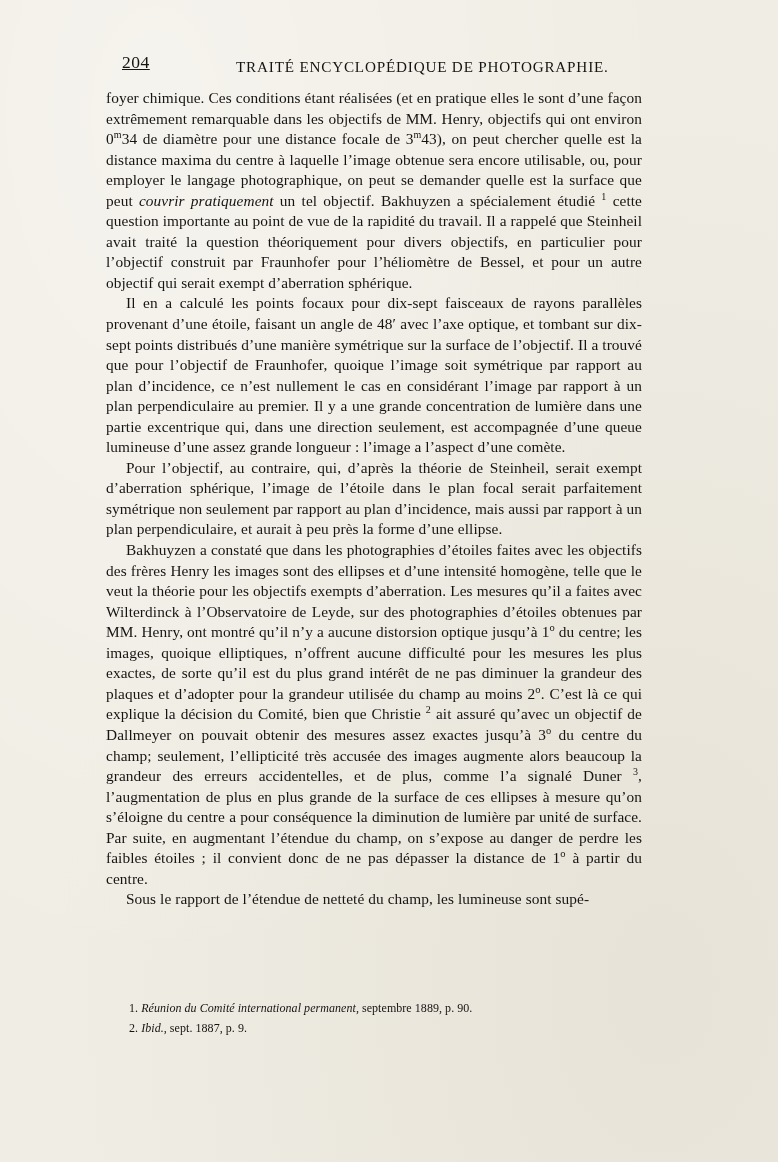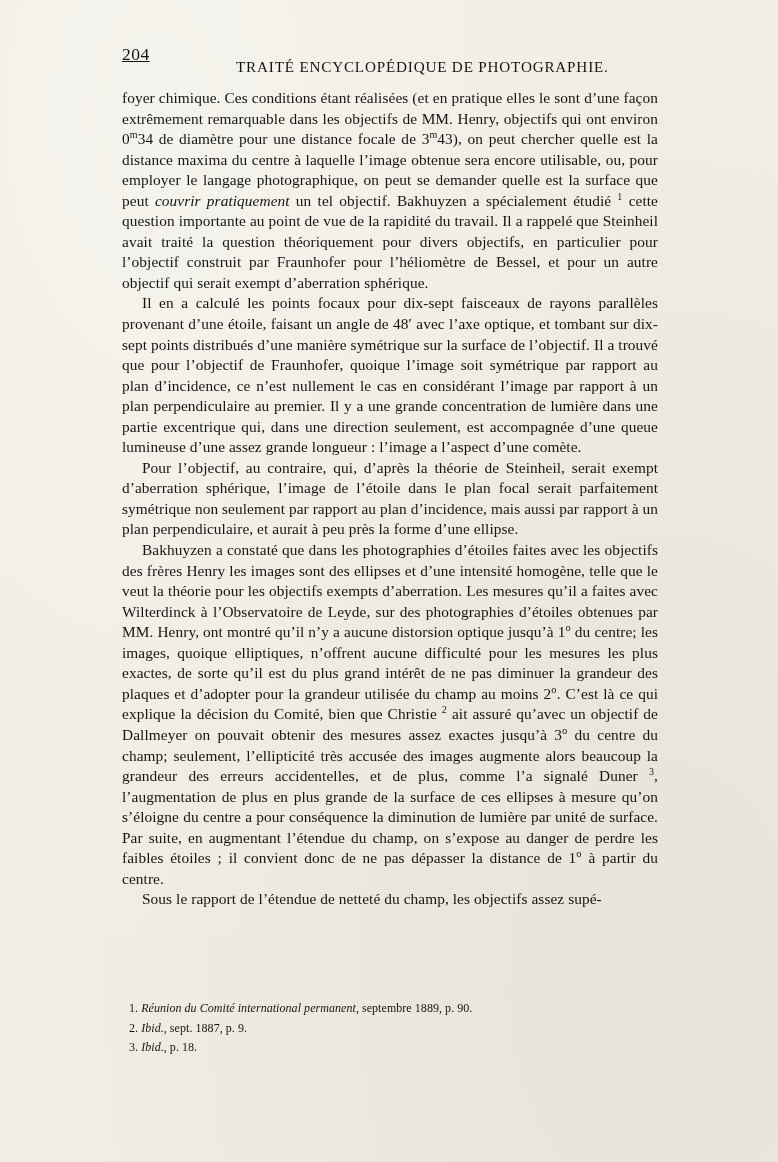--- a/index.html
+++ b/index.html
@@ -20,36 +20,36 @@
     height: 1162px;
     box-sizing: border-box;
     background:
       radial-gradient(ellipse at 20% 10%, rgba(255,255,255,0.35), rgba(255,255,255,0) 60%),
       radial-gradient(ellipse at 85% 85%, rgba(160,150,130,0.12), rgba(255,255,255,0) 65%),
       #f0ede4;
   }
   .folio {
     position: absolute;
     left: 122px;
-    top: 44px;
+    top: 52px;
     font-size: 17.5px;
     letter-spacing: 0.5px;
     text-decoration: underline;
   }
   .running-head {
     position: absolute;
     left: 236px;
     top: 58px;
     font-size: 15.2px;
     letter-spacing: 0.8px;
     white-space: nowrap;
   }
   .body-col {
     position: absolute;
-    left: 122px;
+    left: 106px;
     top: 88px;
     width: 536px;
   }
   p.para {
     margin: 0;
     font-size: 15.35px;
     line-height: 20.55px;
     text-align: justify;
     text-justify: inter-word;
     letter-spacing: 0.08px;
@@ -100,23 +100,22 @@
   <div class="body-col">
 
     <p class="para" id="p1">foyer chimique. Ces conditions étant réalisées (et en pratique elles le sont d’une façon extrêmement remarquable dans les objectifs de MM. Henry, objectifs qui ont environ 0<span class="sup">m</span>34 de diamètre pour une distance focale de 3<span class="sup">m</span>43), on peut chercher quelle est la distance maxima du centre à laquelle l’image obtenue sera encore utilisable, ou, pour employer le langage photographique, on peut se demander quelle est la surface que peut <span class="ital">couvrir pratiquement</span> un tel objectif. Bakhuyzen a spécialement étudié <span class="sup">1</span> cette question importante au point de vue de la rapidité du travail. Il a rappelé que Steinheil avait traité la question théoriquement pour divers objectifs, en particulier pour l’objectif construit par Fraunhofer pour l’héliomètre de Bessel, et pour un autre objectif qui serait exempt d’aberration sphérique.</p>
 
     <p class="para indent" id="p2">Il en a calculé les points focaux pour dix-sept faisceaux de rayons parallèles provenant d’une étoile, faisant un angle de 48′ avec l’axe optique, et tombant sur dix-sept points distribués d’une manière symétrique sur la surface de l’objectif. Il a trouvé que pour l’objectif de Fraunhofer, quoique l’image soit symétrique par rapport au plan d’incidence, ce n’est nullement le cas en considérant l’image par rapport à un plan perpendiculaire au premier. Il y a une grande concentration de lumière dans une partie excentrique qui, dans une direction seulement, est accompagnée d’une queue lumineuse d’une assez grande longueur : l’image a l’aspect d’une comète.</p>
 
     <p class="para indent" id="p3">Pour l’objectif, au contraire, qui, d’après la théorie de Steinheil, serait exempt d’aberration sphérique, l’image de l’étoile dans le plan focal serait parfaitement symétrique non seulement par rapport au plan d’incidence, mais aussi par rapport à un plan perpendiculaire, et aurait à peu près la forme d’une ellipse.</p>
 
     <p class="para indent" id="p4">Bakhuyzen a constaté que dans les photographies d’étoiles faites avec les objectifs des frères Henry les images sont des ellipses et d’une intensité homogène, telle que le veut la théorie pour les objectifs exempts d’aberration. Les mesures qu’il a faites avec Wilterdinck à l’Observatoire de Leyde, sur des photographies d’étoiles obtenues par MM. Henry, ont montré qu’il n’y a aucune distorsion optique jusqu’à 1<span class="ord">o</span> du centre; les images, quoique elliptiques, n’offrent aucune difficulté pour les mesures les plus exactes, de sorte qu’il est du plus grand intérêt de ne pas diminuer la grandeur des plaques et d’adopter pour la grandeur utilisée du champ au moins 2<span class="ord">o</span>. C’est là ce qui explique la décision du Comité, bien que Christie <span class="sup">2</span> ait assuré qu’avec un objectif de Dallmeyer on pouvait obtenir des mesures assez exactes jusqu’à 3<span class="ord">o</span> du centre du champ; seulement, l’ellipticité très accusée des images augmente alors beaucoup la grandeur des erreurs accidentelles, et de plus, comme l’a signalé Duner <span class="sup">3</span>, l’augmentation de plus en plus grande de la surface de ces ellipses à mesure qu’on s’éloigne du centre a pour conséquence la diminution de lumière par unité de surface. Par suite, en augmentant l’étendue du champ, on s’expose au danger de perdre les faibles étoiles ; il convient donc de ne pas dépasser la distance de 1<span class="ord">o</span> à partir du centre.</p>
 
-    <p class="para indent" id="p5">Sous le rapport de l’étendue de netteté du champ, les objectifs assez supé-</p>
+    <p class="para indent" id="p5">Sous le rapport de l’étendue de netteté du champ, les lumineuse sont supé-</p>
 
   </div>
 
   <div class="footnotes">
     <p class="fn"><span class="num">1.</span> <span class="ital">Réunion du Comité international permanent</span><span>, septembre 1889, p. 90.</span></p>
     <p class="fn"><span class="num">2.</span> <span class="ital">Ibid.</span><span>, sept. 1887, p. 9.</span></p>
-    <p class="fn"><span class="num">3.</span> <span class="ital">Ibid.</span><span>, p. 18.</span></p>
   </div>
 
 </div>
 
 </body></html>

